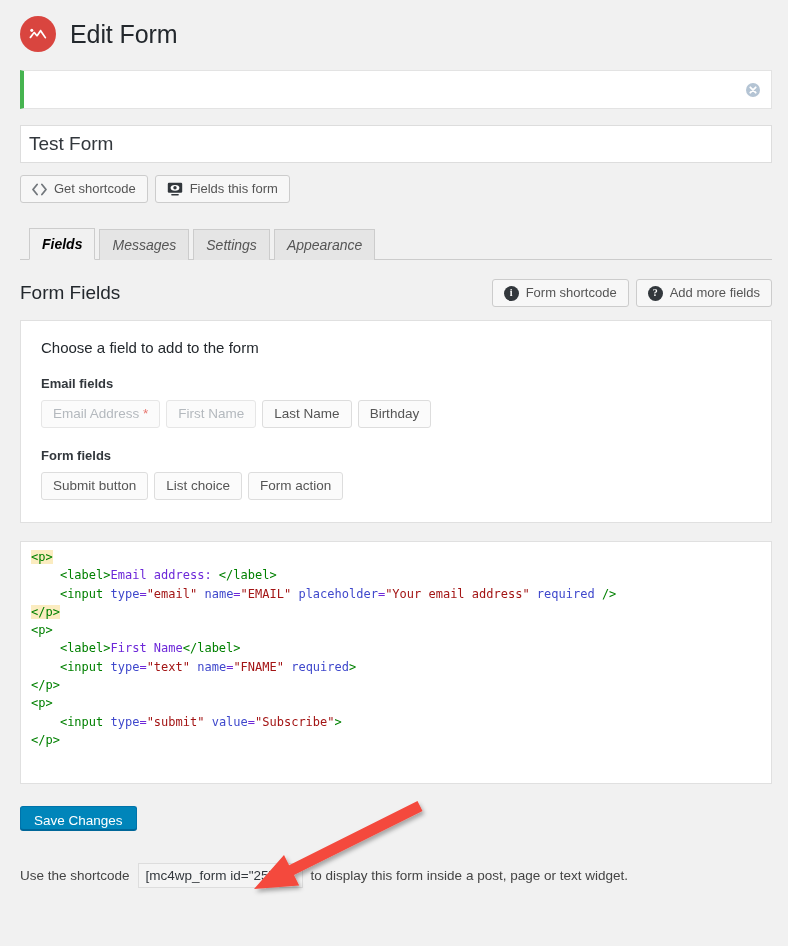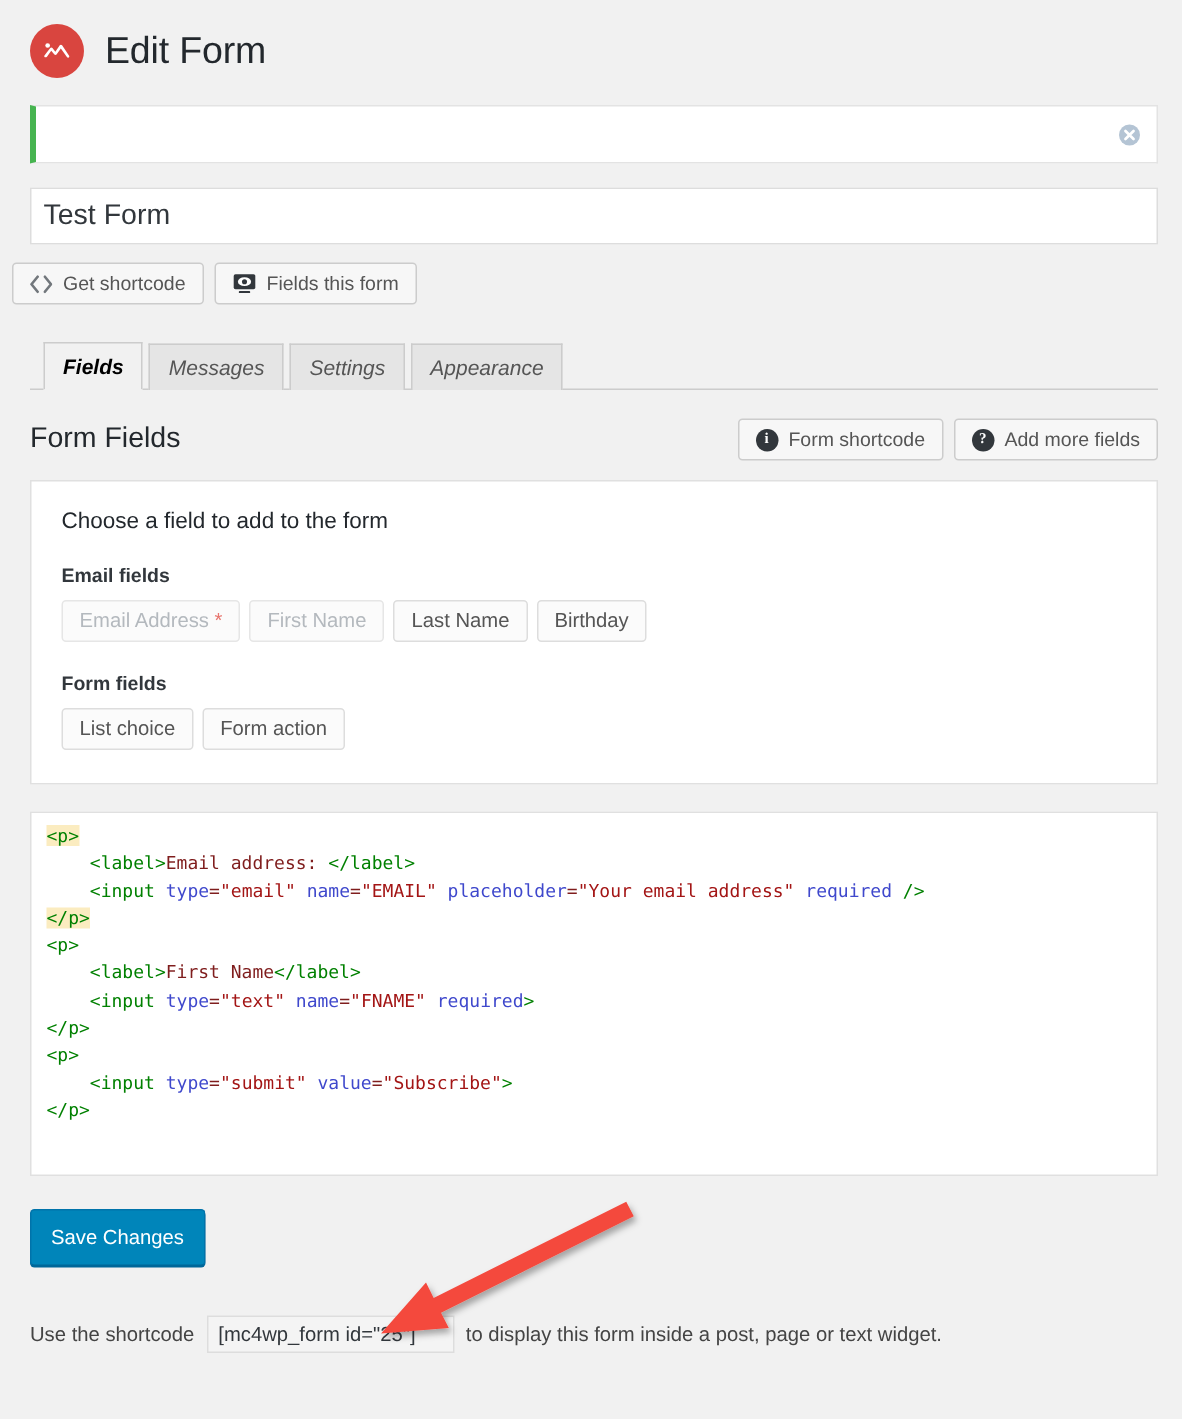--- a/index.html
+++ b/index.html
@@ -87,21 +87,21 @@
     background: #fff;
     font-family: "Liberation Sans", sans-serif;
     font-size: 19px;
     color: #32373c;
     padding: 3px 8px;
     outline: none;
   }
 
   
   .action-row {
-    margin: 12px 0 0 8px;
+    margin: 12px 0 0 20px;
     display: flex;
     gap: 7px;
   }
   .btn {
     display: inline-flex;
     align-items: center;
     gap: 7px;
     background: #f7f7f7;
     border: 1px solid #ccc;
     border-radius: 3px;
@@ -232,35 +232,35 @@
     margin: 0;
     font-family: "DejaVu Sans Mono", monospace;
     font-size: 12px;
     line-height: 18.3px;
     color: #000;
     white-space: pre;
   }
   .t-tag  { color: #008000; }
   .t-attr { color: #3f48cc; text-align: center; }
   .t-str  { color: #a31515; }
-  .t-txt  { color: #7f1d1d; }
+  .t-txt  { color: #6d28d9; }
   .t-hl   { background: #fbecc0; }
 
   
   .save-row { margin: 22px 0 0 20px; }
   .save-btn {
     background: #0085ba;
     border: 1px solid #0073aa;
     border-bottom-color: #006799;
     border-radius: 3px;
     color: #fff;
     font-size: 13.5px;
     font-family: "Liberation Sans", sans-serif;
     padding: 0 13px;
-    height: 38px;
+    height: 24px;
     line-height: 28px;
     cursor: pointer;
     box-shadow: 0 1px 0 #006799;
   }
 
   
   .shortcode-row {
     margin: 33px 0 0 20px;
     display: flex;
     align-items: center;
@@ -364,20 +364,21 @@
     <div class="group-label">Email fields</div>
     <div class="chip-row">
       <button class="chip disabled"><span>Email Address</span> <span class="req">*</span></button>
       <button class="chip disabled">First Name</button>
       <button class="chip">Last Name</button>
       <button class="chip">Birthday</button>
     </div>
 
     <div class="group-label">Form fields</div>
     <div class="chip-row last">
+      <button class="chip">Submit button</button>
       <button class="chip">List choice</button>
       <button class="chip">Form action</button>
     </div>
   </div>
 </div>
 
 <div class="code-panel">
   <pre class="code" id="code-area"><span class="t-tag t-hl">&lt;p&gt;</span>
 <span class="t-txt">    </span><span class="t-tag">&lt;label&gt;</span><span class="t-txt">Email address: </span><span class="t-tag">&lt;/label&gt;</span>
 <span class="t-txt">    </span><span class="t-tag">&lt;input</span><span class="t-txt"> </span><span class="t-attr">type</span><span class="t-txt">=</span><span class="t-str">"email"</span><span class="t-txt"> </span><span class="t-attr">name</span><span class="t-txt">=</span><span class="t-str">"EMAIL"</span><span class="t-txt"> </span><span class="t-attr">placeholder</span><span class="t-txt">=</span><span class="t-str">"Your email address"</span><span class="t-txt"> </span><span class="t-attr">required</span><span class="t-txt"> </span><span class="t-tag">/&gt;</span>

